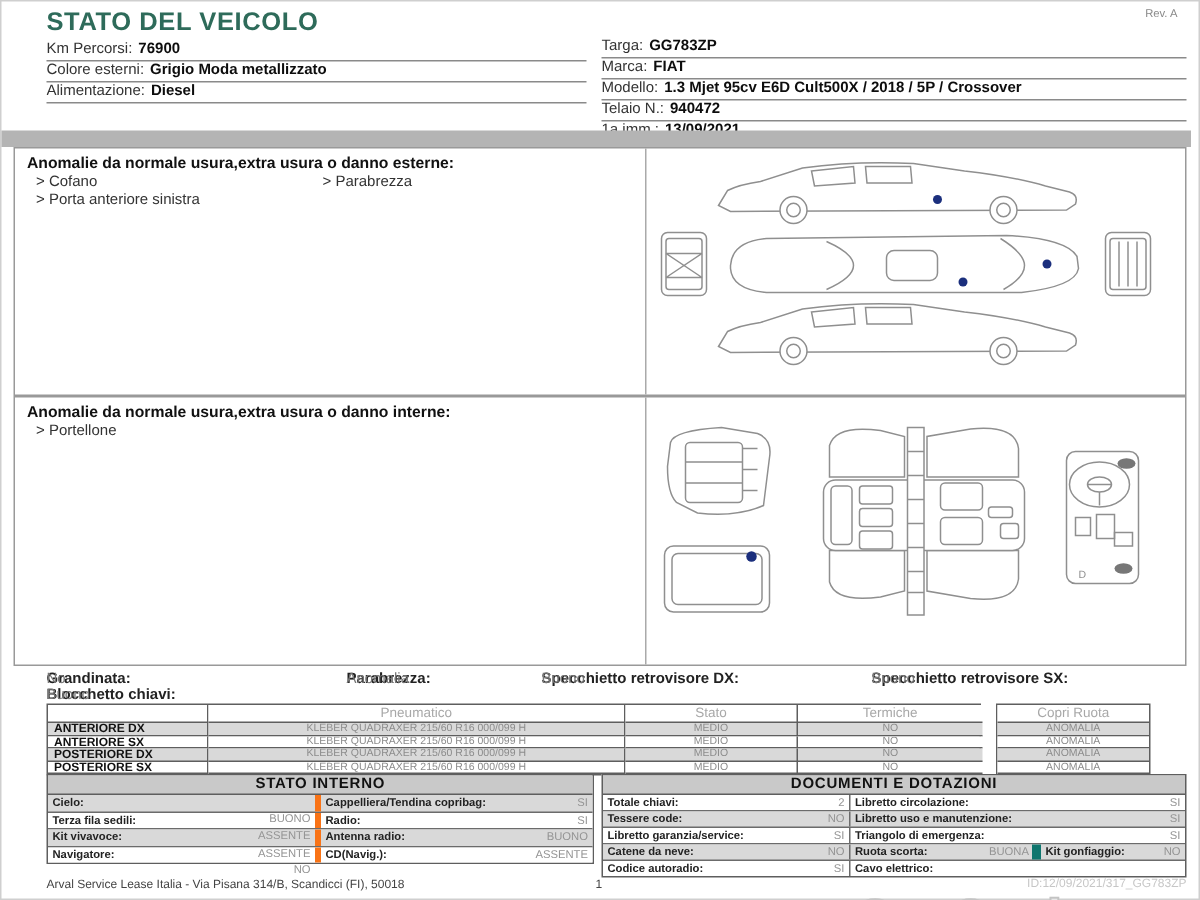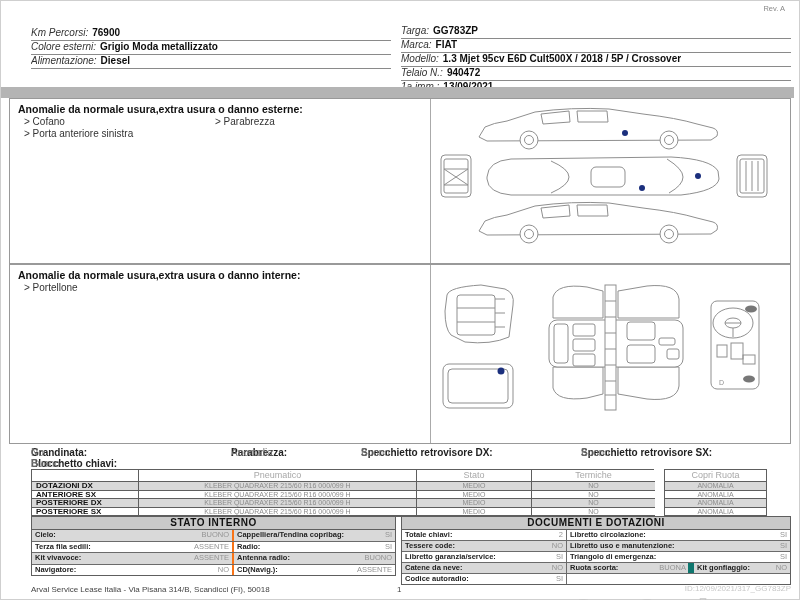--- a/index.html
+++ b/index.html
@@ -5,21 +5,21 @@
   html,body{margin:0;padding:0;}
   body{width:800px;height:600px;background:#fff;font-family:"Liberation Sans",sans-serif;position:relative;overflow:hidden;}
   .page{position:absolute;inset:0;border:1px solid #cfcfcf;box-sizing:border-box;background:#fff;}
 
   
   .title{position:absolute;left:30px;top:4px;font-size:17px;font-weight:bold;color:#2e6b5a;letter-spacing:.4px;}
   .rev{position:absolute;right:14px;top:3px;font-size:7.5px;color:#888;}
   .vleft{position:absolute;left:30px;top:26px;width:360px;}
   .vright{position:absolute;left:400px;top:24px;width:390px;}
   .frow{height:13px;line-height:12px;border-bottom:1px solid #8a8a8a;font-size:10px;white-space:nowrap;overflow:hidden;}
-  .flabel{color:#333;font-style:italic;}
+  .flabel{color:#333;}
   .fvalue{font-weight:bold;color:#0d0d0d;margin-left:4px;}
 
   .graybar{position:absolute;left:0;top:86px;width:793px;height:11px;background:#b4b4b4;}
 
   
   .abox{position:absolute;left:8px;width:782px;border:1px solid #999;box-sizing:border-box;background:#fff;}
   .box-ext{top:97px;height:166px;}
   .box-int{top:263px;height:180px;}
   .ahead{margin:4px 0 2px 8px;font-size:10.5px;font-weight:bold;color:#111;}
   .alist{position:absolute;left:14px;top:17px;font-size:10px;color:#333;line-height:12px;}
@@ -51,40 +51,41 @@
   
   .btable{position:absolute;top:515px;border:1px solid #5e5e5e;box-sizing:border-box;background:#fff;}
   .si{left:30px;width:365px;}
   .doc{left:400px;width:390px;}
   .btitle{height:12px;line-height:12px;background:#c9c9c9;border-bottom:1px solid #5e5e5e;font-size:10px;font-weight:bold;text-align:center;color:#111;letter-spacing:.5px;}
   .brow{display:flex;border-bottom:1px solid #6b6b6b;}
   .brow:last-child{border-bottom:none;}
   .si .brow{height:10.5px;line-height:10.5px;}
   .doc .brow{height:10px;line-height:10px;}
   .half{display:flex;box-sizing:border-box;padding:0 3px;}
-  .si .hl{width:202px;border-right:2px solid #f97316;}
+  .si .hl{width:182px;border-right:4px solid #f97316;flex-direction:column;}
   .si .hr{flex:1;}
   .doc .hl{width:165px;border-right:1px solid #6b6b6b;}
   .doc .hr{flex:1;align-items:center;}
   .pair{display:flex;flex:1;min-width:0;}
   .pair.p1{flex:0 0 116px;border-right:6px solid #0f766e;padding-right:2px;margin-right:3px;}
   .blbl{font-size:7.5px;font-weight:bold;color:#222;white-space:nowrap;}
   .bval{font-size:7.5px;color:#949494;margin-left:auto;white-space:nowrap;padding-left:3px;}
 
   
   .foot-company{position:absolute;left:30px;top:584px;font-size:8px;color:#444;}
   .foot-page{position:absolute;left:396px;top:584px;font-size:8px;color:#444;}
   .foot-id{position:absolute;right:8px;top:583px;font-size:8px;color:#a9a9a9;opacity:.65;}
   .watermark{position:absolute;right:2px;top:556px;font-size:38px;font-weight:bold;color:rgba(255,255,255,.55);-webkit-text-stroke:1.3px #c4c4c4;letter-spacing:0;z-index:5;pointer-events:none;margin-top:36px;}
 </style>
 </head>
 <body>
 
 <div class="page">
 
+  <div class="title">STATO DEL VEICOLO</div>
   <div class="rev">Rev. A</div>
 
   <div class="vleft">
     <div class="frow"><span class="flabel">Km Percorsi:</span><span class="fvalue">76900</span></div>
     <div class="frow"><span class="flabel">Colore esterni:</span><span class="fvalue">Grigio Moda metallizzato</span></div>
     <div class="frow"><span class="flabel">Alimentazione:</span><span class="fvalue">Diesel</span></div>
   </div>
 
   <div class="vright">
     <div class="frow"><span class="flabel">Targa:</span><span class="fvalue">GG783ZP</span></div>
@@ -228,21 +229,21 @@
       </span>
   </div>
 
   <div class="tyres">
     <div class="tmain">
       <div class="th"></div>
       <div class="th">Pneumatico</div>
       <div class="th">Stato</div>
       <div class="th last">Termiche</div>
 
-      <div class="tpos rg">DOTAZIONI DX</div>
+      <div class="tpos rg">ANTERIORE DX</div>
       <div class="tc rg">KLEBER QUADRAXER 215/60 R16 000/099 H</div>
       <div class="tc rg">MEDIO</div>
       <div class="tc rg last">NO</div>
 
       <div class="tpos rw">ANTERIORE SX</div>
       <div class="tc rw">KLEBER QUADRAXER 215/60 R16 000/099 H</div>
       <div class="tc rw">MEDIO</div>
       <div class="tc rw last">NO</div>
 
       <div class="tpos rg">POSTERIORE DX</div>
@@ -354,20 +355,24 @@
             <span class="blbl">Kit gonfiaggio:</span>
             <span class="bval">NO</span>
           </span>
       </div>
     </div>
     <div class="brow rw">
       <div class="half hl">
           <span class="blbl">Codice autoradio:</span>
           <span class="bval">SI</span>
         </div>
+      <div class="half hr">
+          <span class="blbl">Cavo elettrico:</span>
+          <span class="bval"></span>
+        </div>
     </div>
   </div>
 
   <div class="foot-company">Arval Service Lease Italia - Via Pisana 314/B, Scandicci (FI), 50018</div>
   <div class="foot-page">1</div>
   <div class="foot-id">ID:12/09/2021/317_GG783ZP</div>
 
   <div class="watermark">CarOutlet.eu</div>
 
 </div>

